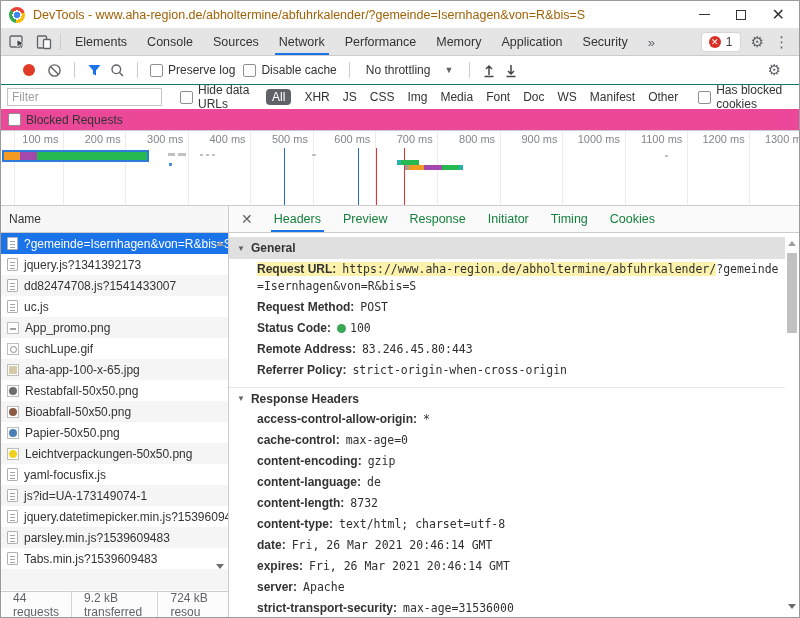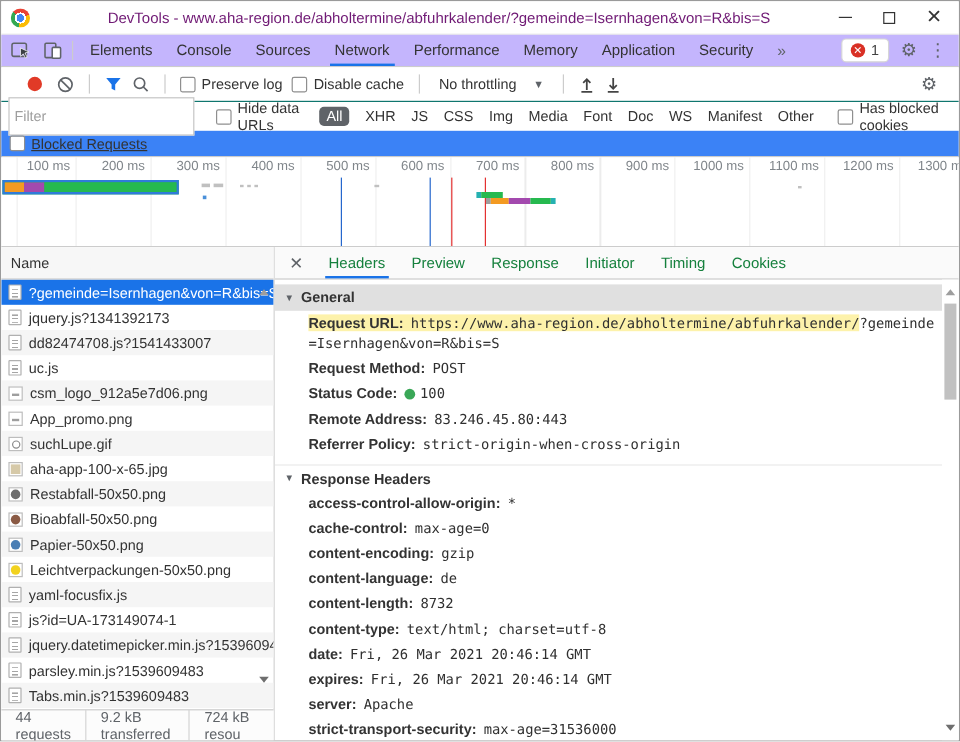--- a/index.html
+++ b/index.html
@@ -5,29 +5,29 @@
   * { margin:0; padding:0; box-sizing:border-box; }
   html,body { width:800px; height:618px; overflow:hidden; background:#fff;
     font-family:"Liberation Sans", sans-serif; color:#333; }
   .window { position:relative; width:800px; height:618px; border:1px solid #9a9a9a; background:#fff; overflow:hidden; }
 
   
   .titlebar { height:28px; display:flex; align-items:center; padding:0 8px; background:#fff; border-bottom:1px solid #e8e8e8; }
   .chrome-logo { width:16px; height:16px; border-radius:50%; margin-right:8px; flex:none;
     background: radial-gradient(circle at 50% 50%, #4285f4 0 3.2px, #fff 3.2px 4.6px, rgba(0,0,0,0) 4.6px),
                 conic-gradient(from -50deg, #ea4335 0 120deg, #fbbc05 120deg 240deg, #34a853 240deg 360deg); }
-  .title-text { font-size:12.5px; color:#701a75; white-space:nowrap; overflow:hidden; flex:1;text-align:center; }
+  .title-text { font-size:12.5px; color:#a16207; white-space:nowrap; overflow:hidden; flex:1; }
   .win-controls { display:flex; align-items:center; gap:26px; margin-right:6px; color:#333; }
   .win-btn { font-size:13px; line-height:1; cursor:default; }
   .win-min { width:11px; height:1px; background:#333; }
   .win-max { width:10px; height:10px; border:1px solid #333; }
   .win-close { font-size:16px; }
 
   
-  .tabbar { height:27px; display:flex; align-items:stretch; border-bottom:1px solid #ccc; background:#c4b5fd; }
+  .tabbar { height:27px; display:flex; align-items:stretch; border-bottom:1px solid #ccc; background:#e5e5e5; }
   .tb-icons { display:flex; align-items:center; padding:0 4px 0 8px; gap:10px; }
   .vsep { width:1px; height:16px; background:#ccc; align-self:center; margin:0 4px; }
   .tabs { display:flex; align-items:stretch; }
   .tab { position:relative; display:flex; align-items:center; padding:0 10px; font-size:12.5px; color:#333; cursor:default; }
   .tab.active::after { content:""; position:absolute; left:6px; right:6px; bottom:0; height:2px; background:#1a73e8; }
   .chevron-more { display:flex; align-items:center; padding:0 10px; color:#5f6368; font-size:13px; }
   .tabbar-right { margin-left:auto; display:flex; align-items:center; gap:10px; padding-right:10px; }
   .err-badge { display:flex; align-items:center; gap:5px; border:1px solid #d6d6d6; border-radius:4px; padding:2px 7px; background:#fff; }
   .err-circle { width:12px; height:12px; border-radius:50%; background:#d93025; color:#fff; font-size:9px; line-height:12px; text-align:center; }
   .err-count { font-size:12px; color:#424242; }
@@ -38,27 +38,27 @@
   .rec-dot { width:12px; height:12px; border-radius:50%; background:#e13a27; margin:0 4px; }
   .icon-gray { color:#5f6368; }
   .cb-row { display:flex; align-items:center; gap:5px; font-size:12px; color:#333; }
   .cb { width:13px; height:13px; border:1px solid #8f8f8f; border-radius:2px; background:#fff; flex:none; }
   .throttle { display:flex; align-items:center; gap:14px; font-size:12px; color:#333; padding:0 4px; }
   .caret { font-size:9px; color:#5f6368; }
   .tool-right { margin-left:auto; }
 
   
   .filterbar { height:24px; display:flex; align-items:center; padding:0 6px; gap:10px; background:#fff; font-size:12px; }
-  .filter-input { width:155px; height:32px; border:1px solid #c5c5c5; font-size:12px; padding:0 4px; color:#3b82f6;
+  .filter-input { width:155px; height:18px; border:1px solid #c5c5c5; font-size:12px; padding:0 4px; color:#3b82f6;
     font-family:"Liberation Sans", sans-serif; outline:none; }
   .filter-input::placeholder { color:#9e9e9e; }
   .types { display:flex; align-items:center; gap:13px; }
   .type-pill { color:#333; cursor:default; }
   .type-pill.active { background:#5f6368; color:#fff; border-radius:4px; padding:1px 6px; }
-  .blockedrow { height:22px; display:flex; align-items:center; padding:0 7px; gap:5px; font-size:12px; border-bottom:1px solid #ccc; background:#3b82f6;text-decoration:underline; }
+  .blockedrow { height:22px; display:flex; align-items:center; padding:0 7px; gap:5px; font-size:12px; border-bottom:1px solid #ccc; background:#ec4899; }
 
   
   .overview { position:relative; height:75px; border-bottom:1px solid #ccc; background:#fff; overflow:hidden; }
   .ov-grid { position:absolute; inset:0;
     background:repeating-linear-gradient(to right, #ececec 0 1px, rgba(0,0,0,0) 1px 62.4px);
     background-position:62px 0; }
   .ov-ticks { position:absolute; top:2px; left:0; display:flex; }
   .ov-tick { width:62.4px; flex:none; text-align:right; padding-right:5px; font-size:11px; color:#80868b; }
   .ov-marks { position:absolute; inset:0; }
   .mk { position:absolute; }
@@ -348,24 +348,20 @@
             <div class="req-row">
               <span class="ficon script-icon"></span>
               <span>dd82474708.js?1541433007</span>
             </div>
             <div class="req-row">
               <span class="ficon script-icon"></span>
               <span>uc.js</span>
             </div>
             <div class="req-row">
               <span class="ficon image-dash-icon"></span>
-              <span>csm_logo_912a5e7d06.png</span>
-            </div>
-            <div class="req-row">
-              <span class="ficon image-dash-icon"></span>
               <span>App_promo.png</span>
             </div>
             <div class="req-row">
               <span class="ficon image-lens-icon"></span>
               <span>suchLupe.gif</span>
             </div>
             <div class="req-row">
               <span class="ficon image-photo-icon"></span>
               <span>aha-app-100-x-65.jpg</span>
             </div>

